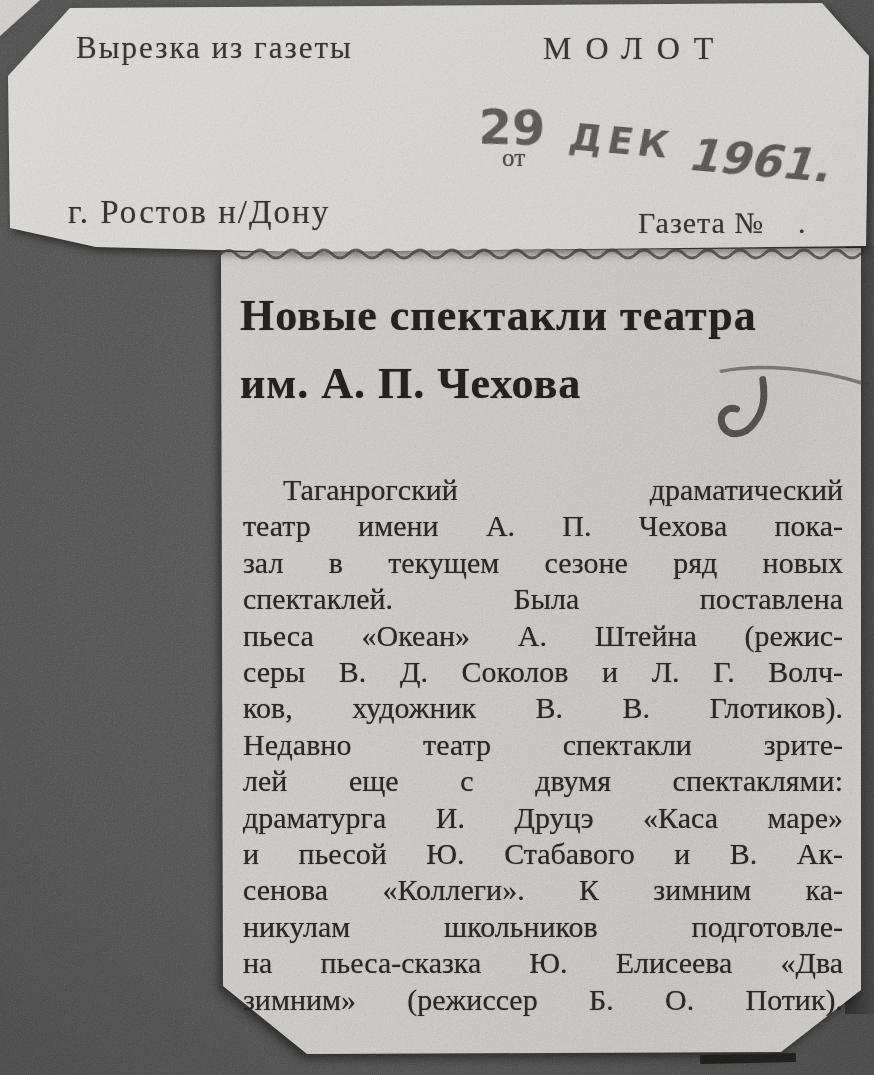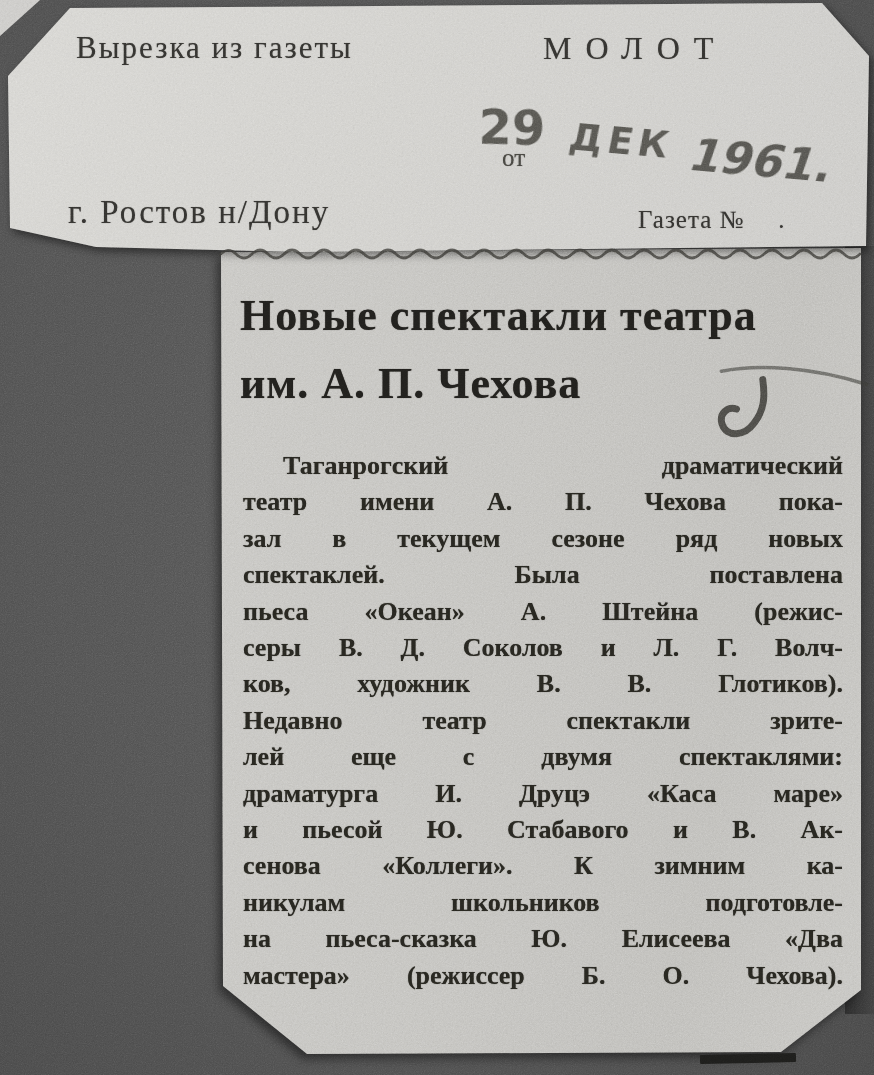--- a/index.html
+++ b/index.html
@@ -32,42 +32,42 @@
   .bottom-mark{
     position:absolute;left:700px;top:1054px;width:96px;height:9px;
     background:#1d1d1b;transform:rotate(-1.2deg);border-radius:1px;
   }
   
   .lbl-text{position:absolute;color:#33322f;text-shadow:0 0 1px rgba(45,43,40,.6);}
   .t-cutline {left:76px; top:30px; font-size:31px;letter-spacing:2px;}
   .t-molot   {left:543px;top:30px; font-size:32px;letter-spacing:14px;}
   .t-ot      {left:502px;top:144px;font-size:25px;color:#45443f;text-align:right;}
   .t-city    {left:68px; top:194px;font-size:33px;letter-spacing:2px;}
-  .t-gazeta  {left:638px;top:206px;font-size:25px;letter-spacing:1px;text-align:right;}
+  .t-gazeta  {left:638px;top:206px;font-size:30px;letter-spacing:1px;text-align:right;}
   .t-gazeta .dot{margin-left:34px;}
   .stamp{
     position:absolute;left:478px;top:112px;transform:rotate(5deg);
     color:#45443f;font-family:"DejaVu Sans","Liberation Sans",sans-serif;font-weight:bold;
     filter:blur(.4px);opacity:.88;white-space:nowrap;
   }
   .stamp .d{font-size:48px;display:inline-block;transform:rotate(-4deg);}
   .stamp .m{font-size:37px;letter-spacing:5px;margin-left:20px;display:inline-block;transform:skewX(-6deg);}
   .stamp .y{font-size:45px;margin-left:16px;display:inline-block;transform:skewX(-14deg) translateY(10px);}
   
   .wavy{position:absolute;left:218px;top:246px;opacity:.8;}
   .headline{
     position:absolute;left:240px;top:282px;width:600px;
     color:#201f1c;font-weight:bold;font-size:44px;line-height:68px;letter-spacing:1px;
     text-shadow:0 0 1px rgba(32,30,28,.8);filter:blur(.2px);
   }
   .hand5{position:absolute;left:698px;top:352px;opacity:.82;transform:rotate(6deg);}
   .bodytext{
-    position:absolute;left:243px;top:448px;width:600px;
-    color:#26251f;font-size:26px;line-height:36.4px;
-    text-shadow:0 0 1px rgba(38,36,31,.75);filter:blur(.15px);font-weight:bold;
+    position:absolute;left:243px;top:472px;width:600px;
+    color:#26251f;font-size:30px;line-height:36.4px;
+    text-shadow:0 0 1px rgba(38,36,31,.75);filter:blur(.15px);
   }
   .bline{text-align:justify;text-align-last:justify;white-space:nowrap;}
   .bline.indent{padding-left:40px;}
   
   .grain{position:absolute;inset:0;width:100%;height:100%;pointer-events:none;
          mix-blend-mode:overlay;opacity:.45;}
   .grain2{position:absolute;inset:0;width:100%;height:100%;pointer-events:none;
          mix-blend-mode:multiply;opacity:.14;}
 </style>
 </head>
@@ -123,21 +123,21 @@
     <div class="bline">пьеса «Океан» А. Штейна (режис-</div>
     <div class="bline">серы В. Д. Соколов и Л. Г. Волч-</div>
     <div class="bline">ков, художник В. В. Глотиков).</div>
     <div class="bline">Недавно театр спектакли зрите-</div>
     <div class="bline">лей еще с двумя спектаклями:</div>
     <div class="bline">драматурга И. Друцэ «Каса маре»</div>
     <div class="bline">и пьесой Ю. Стабавого и В. Ак-</div>
     <div class="bline">сенова «Коллеги». К зимним ка-</div>
     <div class="bline">никулам школьников подготовле-</div>
     <div class="bline">на пьеса-сказка Ю. Елисеева «Два</div>
-    <div class="bline">мастера» (режиссер Б. О. Чехова).</div>
+    <div class="bline">зимним» (режиссер Б. О. Потик).</div>
   </div>
 
   <div class="bottom-mark"></div>
 
   <svg class="grain">
     <filter id="gf">
         <feTurbulence type="fractalNoise" baseFrequency="0.9" numOctaves="2" stitchTiles="stitch"></feTurbulence>
       <feColorMatrix type="saturate" values="0"></feColorMatrix>
       </filter>
     <rect width="100%" height="100%" filter="url(#gf)"></rect>

